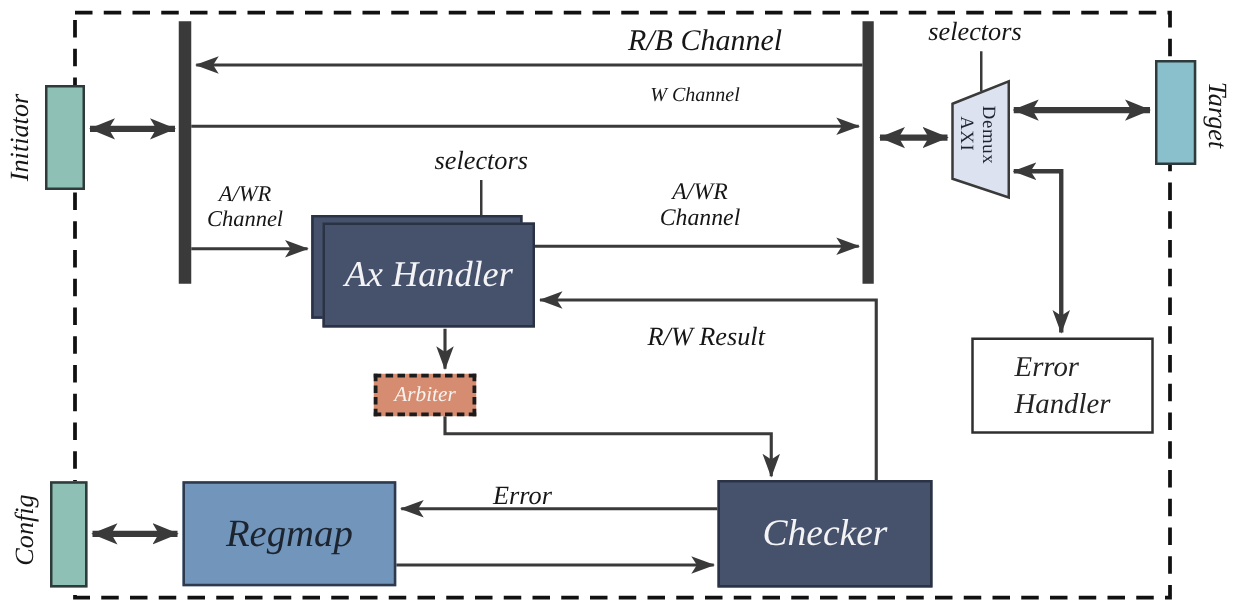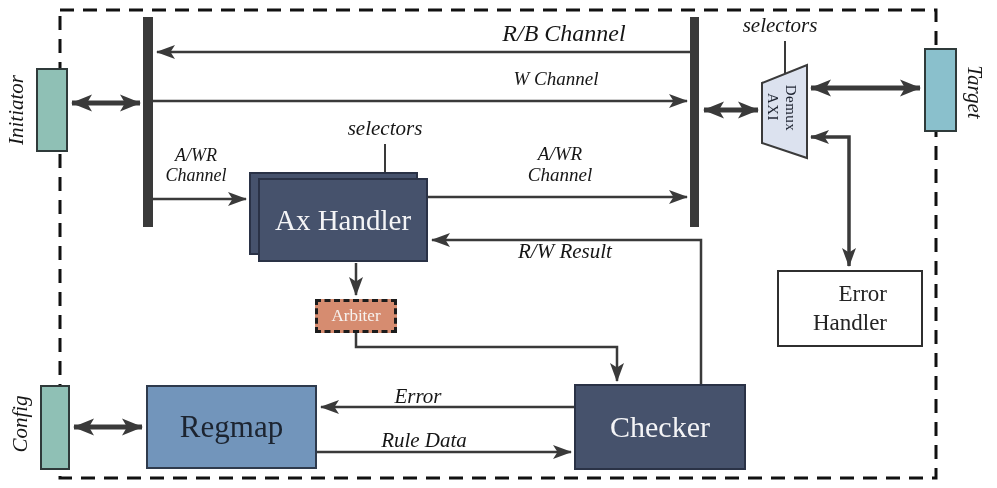--- a/index.html
+++ b/index.html
@@ -7,21 +7,21 @@
     --regmap:#7295bb; --regmap-border:#2e3a4c; --arbiter:#d68c70;
     --demux:#dce2ef; --teal:#8fc0b5; --blue:#8ac0cc; --ink:#161616;
   }
   html,body{margin:0;padding:0;background:#ffffff;}
   #stage{
     position:relative;width:997px;height:488px;background:#ffffff;
     font-family:"Liberation Serif","DejaVu Serif",serif;overflow:hidden;
   }
   #wires{position:absolute;left:0;top:0;z-index:1;}
   .box{position:absolute;display:flex;align-items:center;justify-content:center;
-       box-sizing:border-box;text-align:right;}
+       box-sizing:border-box;text-align:left;font-style:italic;}
   .slatebox{background:var(--slate);border:2px solid var(--slate-border);
        color:#f4f4f6;z-index:3;}
   .lbl{position:absolute;z-index:4;font-style:italic;color:var(--ink);
        white-space:pre-line;text-align:center;transform:translateX(-50%);line-height:1.12;}
   .rot{position:absolute;z-index:4;font-style:italic;color:var(--ink);white-space:nowrap;}
   .rot-ccw{transform:translate(-50%,-50%) rotate(-90deg);}
   .rot-cw{transform:translate(-50%,-50%) rotate(90deg);}
   .port{position:absolute;box-sizing:border-box;border:2px solid #2f3a3a;z-index:3;}
   .demux-txt{position:absolute;z-index:4;color:#1d2330;font-size:15px;
        transform:translate(-50%,-50%) rotate(90deg);letter-spacing:0.5px;}
@@ -84,40 +84,39 @@
 
   <div class="port" style="left:924px;top:48px;width:33px;height:84px;background:var(--blue);"></div>
   <div class="rot rot-cw" style="left:974px;top:92px;font-size:21px;">Target</div>
 
   <div class="port" style="left:40px;top:385px;width:30px;height:85px;background:var(--teal);"></div>
   <div class="rot rot-ccw" style="left:20px;top:424px;font-size:21px;">Config</div>
 
   <div class="box slatebox" style="left:249px;top:172px;width:169px;height:83px;z-index:2;"></div>
   <div class="box slatebox" style="left:258px;top:178px;width:170px;height:84px;font-size:29px;">Ax Handler</div>
 
-  <div class="box" style="left:315px;top:299px;width:82px;height:34px;background:var(--arbiter);
+  <div class="box" style="left:299px;top:299px;width:82px;height:34px;background:var(--arbiter);
        border:3px dashed #1c1c1c;color:#f7f3f0;font-size:17px;z-index:3;">Arbiter</div>
 
   <div class="box" style="left:146px;top:385px;width:171px;height:84px;background:var(--regmap);
        border:2px solid var(--regmap-border);color:#1c2430;font-size:31px;z-index:3;">Regmap</div>
 
   <div class="box slatebox" style="left:574px;top:384px;width:172px;height:86px;font-size:30px;">Checker</div>
 
   <div class="box" style="left:777px;top:270px;width:146px;height:77px;background:#ffffff;
        border:2px solid #2f2f2f;color:#242424;font-size:23px;line-height:1.25;white-space:pre-line;z-index:3;">Error
 Handler</div>
 
   <div class="demux-txt" style="left:772px;top:107px;">AXI</div>
   <div class="demux-txt" style="left:790px;top:108px;">Demux</div>
 
   <div class="lbl" style="left:564px;top:20px;font-size:24px;">R/B Channel</div>
-  <div class="lbl" style="left:556px;top:68px;font-size:19px;">W Channel</div>
+  <div class="lbl" style="left:556px;top:68px;font-size:16px;">W Channel</div>
   <div class="lbl" style="left:196px;top:145px;font-size:18px;">A/WR
 Channel</div>
   <div class="lbl" style="left:560px;top:143px;font-size:19px;">A/WR
 Channel</div>
   <div class="lbl" style="left:385px;top:117px;font-size:21px;">selectors</div>
   <div class="lbl" style="left:780px;top:14px;font-size:21px;">selectors</div>
-  <div class="lbl" style="left:565px;top:240px;font-size:21px;">R/W Result</div>
+  <div class="lbl" style="left:565px;top:258px;font-size:21px;">R/W Result</div>
   <div class="lbl" style="left:418px;top:385px;font-size:21px;">Error</div>
-  <div class="lbl" style="left:424px;top:429px;font-size:21px;">Rule Data</div>
 
 </div>
 
 </body></html>

